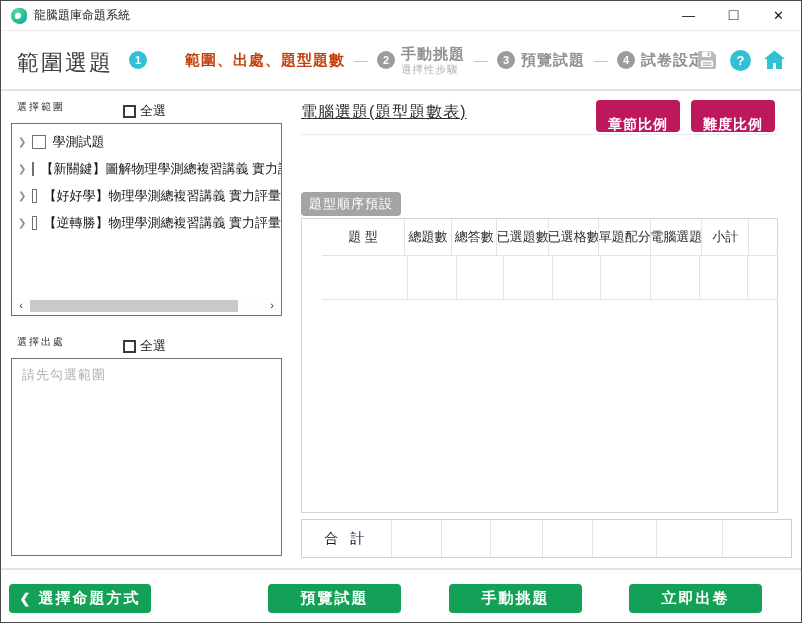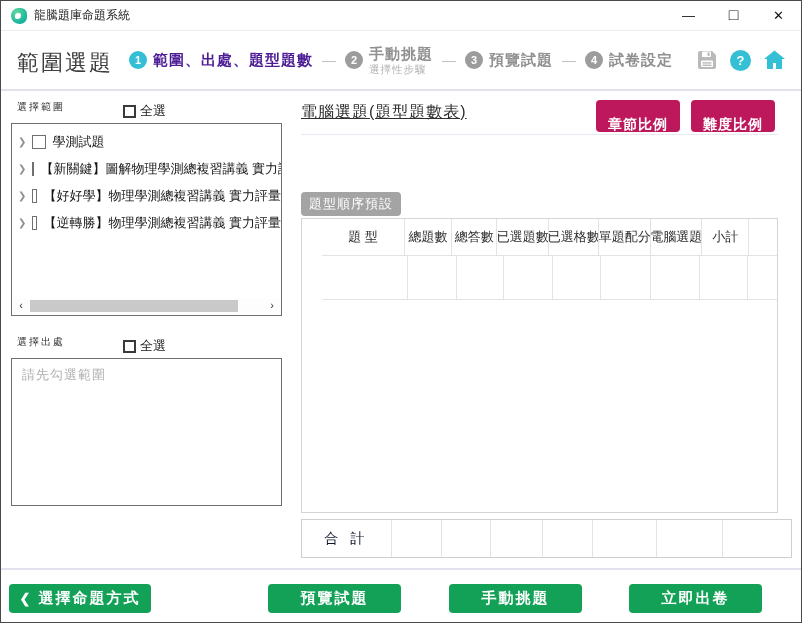--- a/index.html
+++ b/index.html
@@ -29,21 +29,21 @@
   .header { position: absolute; left: 0; top: 30px; width: 100%; height: 60px;
     background: #fff; border-bottom: 2px solid #e2e2ee; }
   .page-title { position: absolute; left: 16px; top: 17px; font-size: 22px; color: #3d3d3d;
     letter-spacing: 2px; font-weight: 500; }
   .steps { position: absolute; left: 128px; top: 0; height: 58px; display: flex; align-items: center; gap: 9px; }
   .step { display: flex; align-items: center; gap: 6px; }
   .step-circle { width: 18px; height: 18px; border-radius: 50%; background: #9c9c9c; color: #fff;
     font-size: 11px; font-weight: bold; display: flex; align-items: center; justify-content: center; flex: 0 0 auto; }
   .step.active .step-circle { background: #33bfd4; }
   .step-label { font-size: 15px; font-weight: 600; color: #909090; letter-spacing: 1px; white-space: nowrap; }
-  .step.active .step-label { color: #4c1d95; }
+  .step.active .step-label { color: #c2410c; margin-left: 32px; }
   .step-text2 { display: flex; flex-direction: column; line-height: 1.15; }
   .step-sub { font-size: 10.5px; color: #b3b3b3; font-weight: 400; letter-spacing: 1px; }
   .step-dash { color: #c2c2c2; font-size: 14px; }
   .header-icons { position: absolute; right: 14px; top: 17px; display: flex; align-items: center; gap: 11px; }
   .icon-save { width: 24px; height: 24px; }
   .icon-help { width: 21px; height: 21px; border-radius: 50%; background: #33bfd4; color: #fff;
     font-size: 13px; font-weight: bold; display: flex; align-items: center; justify-content: center; }
   .icon-home { width: 25px; height: 24px; }
   
   .section-title { position: absolute; font-size: 10px; color: #2e2e2e; letter-spacing: 2px; }
@@ -53,21 +53,21 @@
   .tree-box { position: absolute; left: 10px; top: 122px; width: 271px; height: 193px;
     border: 1px solid #6f6f6f; background: #fff; overflow: hidden; }
   .tree-row { display: flex; align-items: center; gap: 6px; height: 27px; padding-left: 6px;
     white-space: nowrap; overflow: hidden; }
   .tree-chevron { color: #8f8f8f; font-size: 10px; flex: 0 0 auto; }
   .tree-label { font-size: 13px; color: #161616; }
   .hscroll { position: absolute; left: 1px; right: 1px; bottom: 1px; height: 16px; background: #fdfdfd; }
   .hs-arrow { position: absolute; top: 1px; font-size: 11px; color: #333; width: 12px; text-align: center; }
   .hs-left { left: 2px; } .hs-right { right: 2px; }
   .hs-thumb { position: absolute; left: 17px; top: 2px; width: 208px; height: 12px; background: #c9c9c9; }
-  .source-box { position: absolute; left: 10px; top: 357px; width: 271px; height: 148px;
+  .source-box { position: absolute; left: 10px; top: 357px; width: 271px; height: 198px;
     border: 1px solid #6f6f6f; background: #fff; }
   .placeholder { position: absolute; left: 10px; top: 7px; font-size: 13px; color: #b0b0b0; letter-spacing: 1px; }
   
   .cp-title { position: absolute; left: 300px; top: 101px; font-size: 16px; color: #2e2e2e; letter-spacing: 1px; text-decoration: underline; }
   .btn-green-sm { position: absolute; top: 99px; height: 25px; background: #be185d; color: #fff;
     font-size: 14px; font-weight: bold; border: none; border-radius: 4px; padding: 16px 7px;
     letter-spacing: 1px; font-family: inherit; }
   .cp-sep { position: absolute; left: 300px; top: 133px; width: 477px; height: 1px; background: #e9e9f1; }
   .order-badge { position: absolute; left: 300px; top: 191px; background: #a4a4a4; color: #fff;
     font-size: 13px; border-radius: 4px; padding: 3px 8px; letter-spacing: 1px; }

